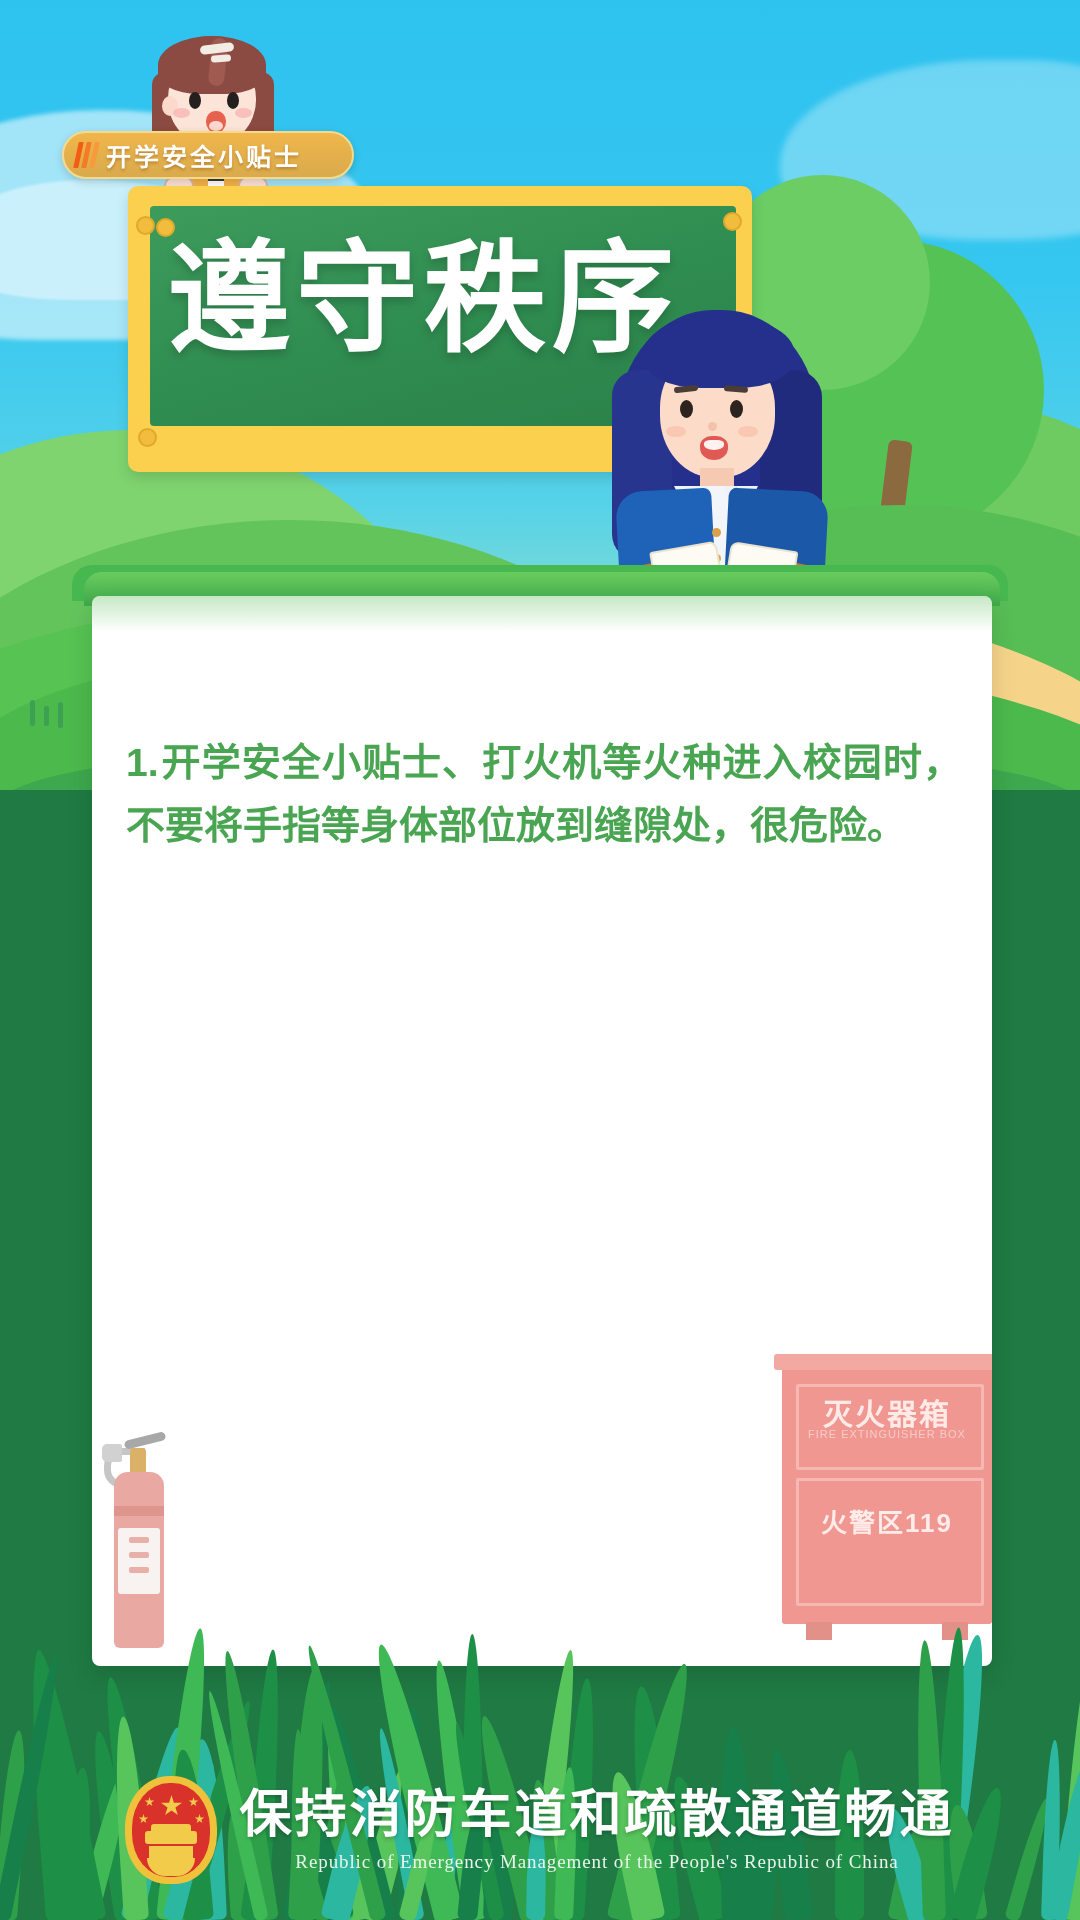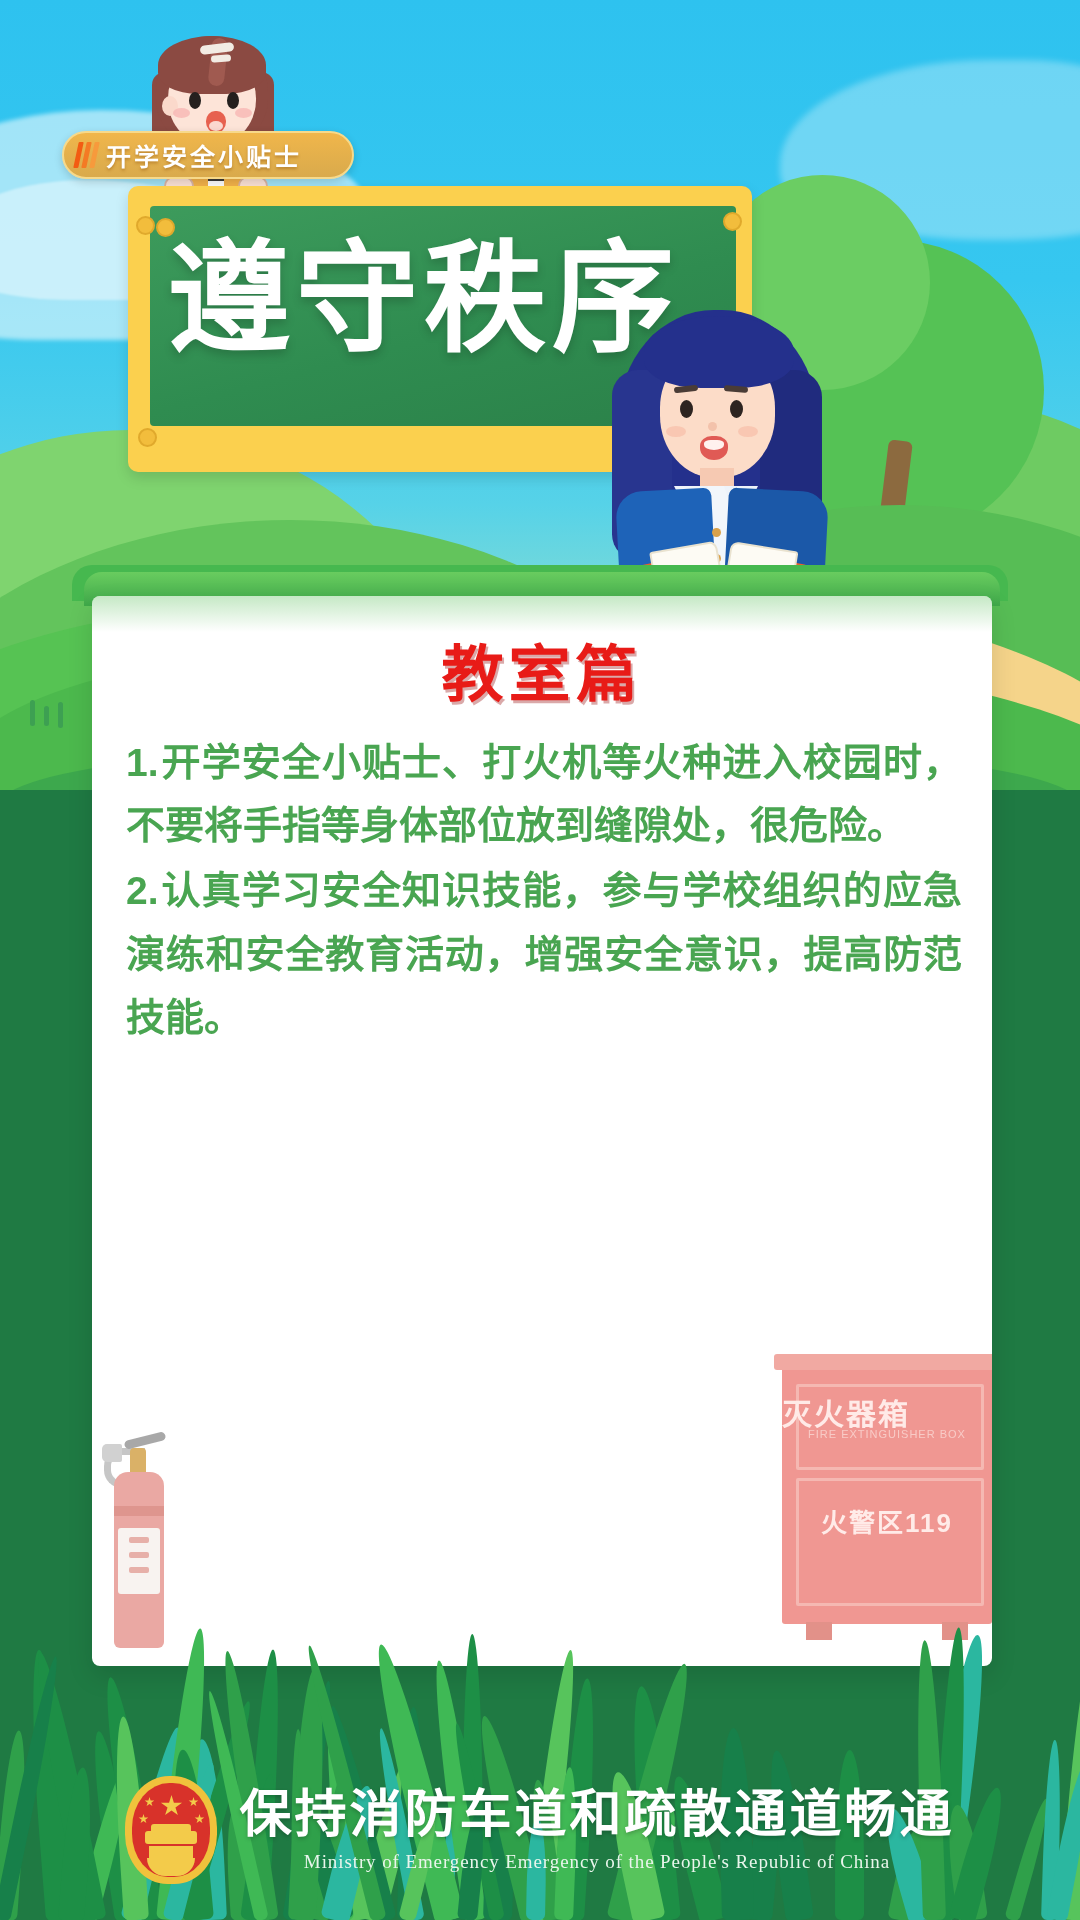--- a/index.html
+++ b/index.html
@@ -673,21 +673,21 @@
     position: absolute;
     left: 14px; top: 112px;
     width: 182px; height: 122px;
     border: 3px solid #f5b2ac;
     border-radius: 2px;
   }
   .ext-box .t1 {
     position: absolute;
     left: 0; top: 24px;
     width: 100%;
-    text-align: left;
+    text-align: center;
     color: #ffe9e6;
     font-size: 30px;
     font-weight: bold;
     letter-spacing: 2px;
   }
   .ext-box .t2 {
     position: absolute;
     left: 0; top: 62px;
     width: 100%;
     text-align: center;
@@ -944,25 +944,23 @@
       <div class="cap"></div>
       <div class="door-top"></div>
       <div class="door-bot"></div>
       <div class="t1">灭火器箱</div>
       <div class="t2">FIRE EXTINGUISHER BOX</div>
       <div class="t3">火警区119</div>
       <div class="foot"></div>
         <div class="foot r"></div>
     </div>
 
-    <div class="section-title">教室篇</div>
 
     <div class="body-text">
       <p><span class="num">1.</span><span>开学安全小贴士、打火机等火种进入校园时，不要将手指等身体部位放到缝隙处，很危险。</span></p>
-      <p><span class="num">2.</span><span>认真学习安全知识技能，参与学校组织的应急演练和安全教育活动，增强安全意识，提高防范技能。</span></p>
     </div>
   </div>
 
   <div id="grass-layer" style="position: absolute; left: 0px; bottom: 0px; width: 1080px; height: 330px; z-index: 30; pointer-events: none;">
       <div class="blade" style="left: 114.713px; width: 25.2158px; height: 190.535px; transform: rotate(-8.70478deg);">
         <i style="background: rgb(29, 143, 70);"></i>
       </div>
       <div class="blade" style="left: 939.181px; width: 15.5712px; height: 193.808px; transform: rotate(3.04029deg);">
         <i style="background: rgb(29, 143, 70);"></i>
       </div>
@@ -1193,17 +1191,17 @@
       <div class="star-s s2"></div>
       <div class="star-s s3"></div>
       <div class="star-s s4"></div>
       <div class="gate2"></div>
       <div class="gate"></div>
       <div class="wall"></div>
       <div class="cog"></div>
     </div>
     <div class="footer-text">
       <div class="footer-cn">保持消防车道和疏散通道畅通</div>
-      <div class="footer-en">Ministry of Emergency Emergency of the People's Republic of China</div>
+      <div class="footer-en">Republic of Emergency Management of the People's Republic of China</div>
     </div>
   </div>
 
 </div>
 
 </body></html>

